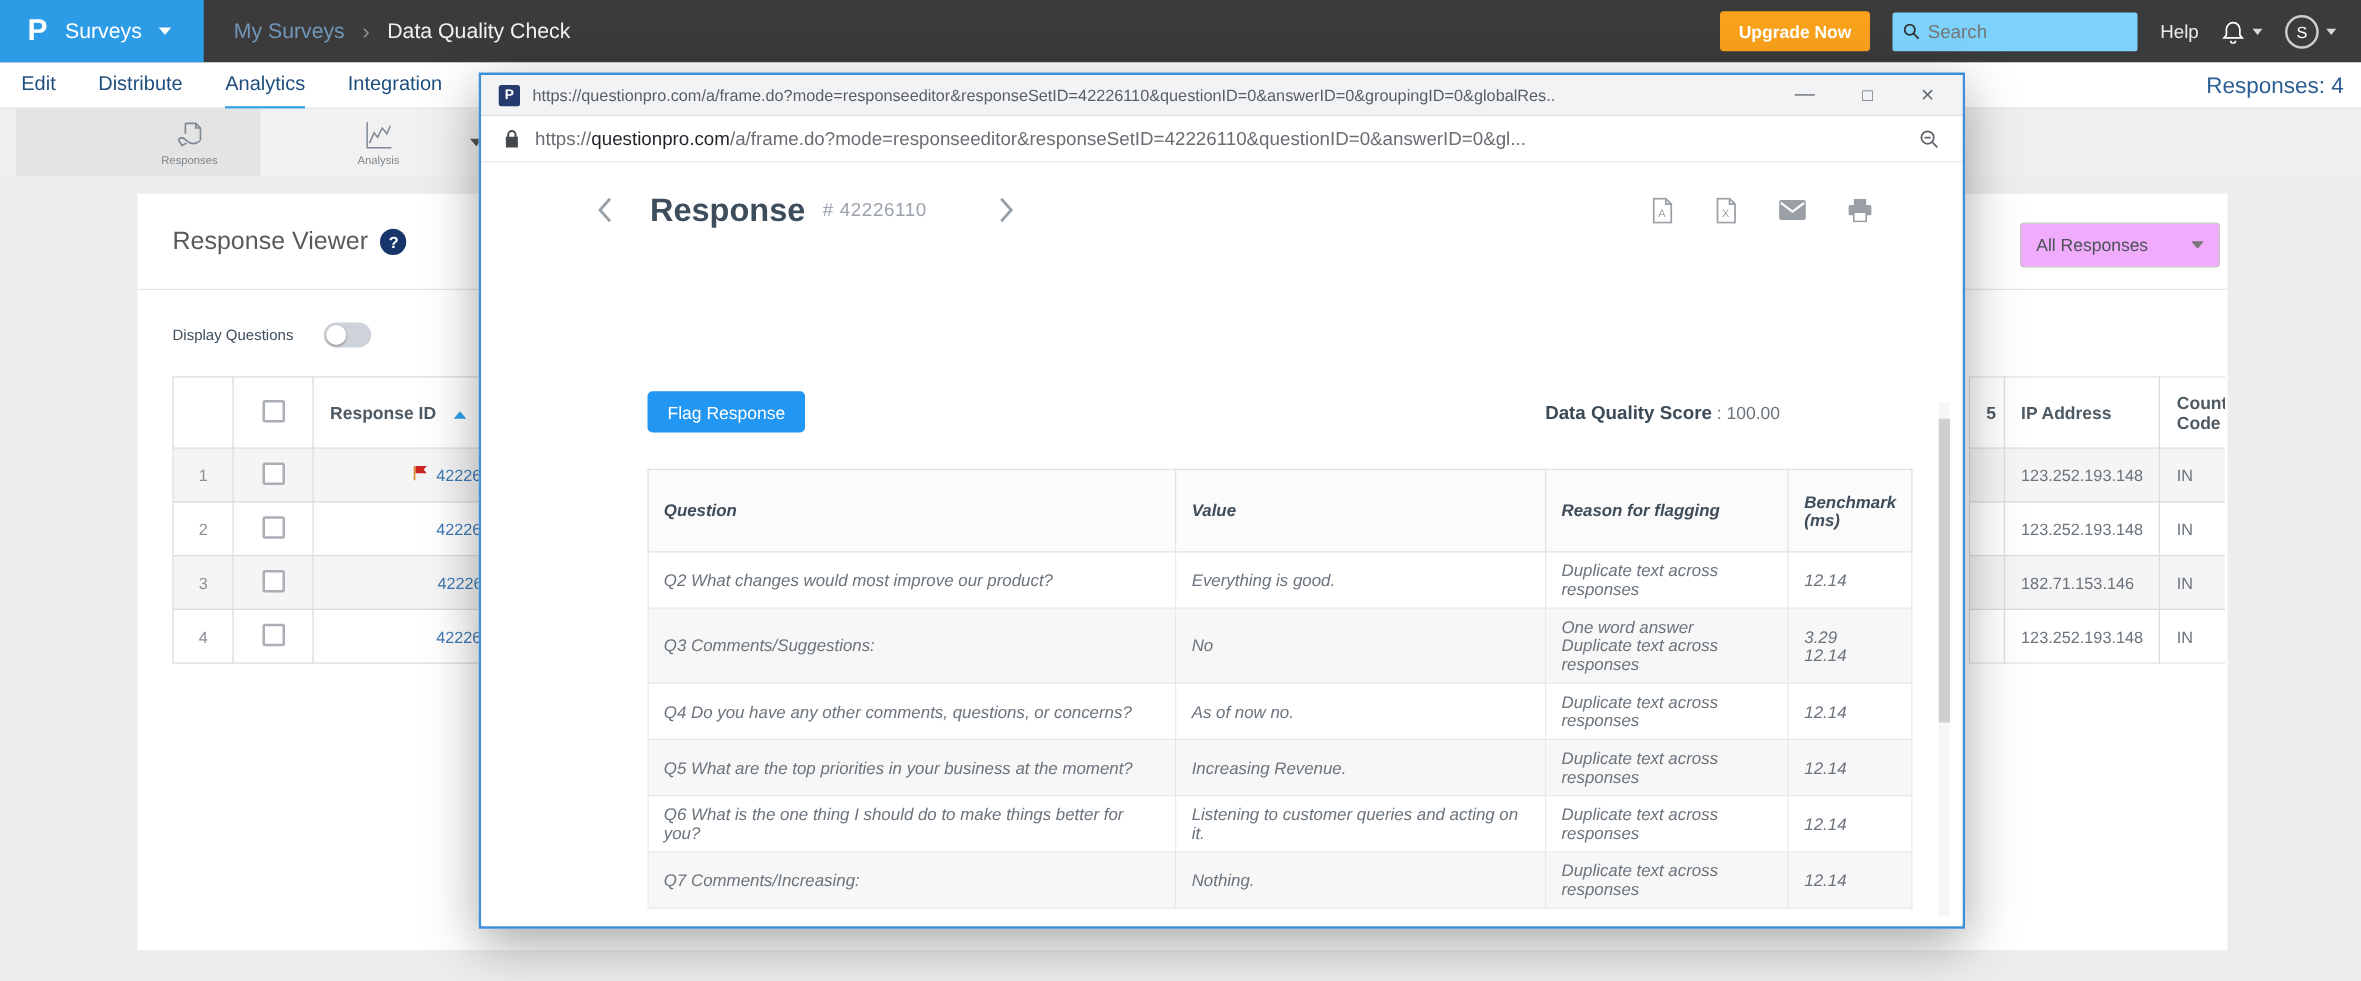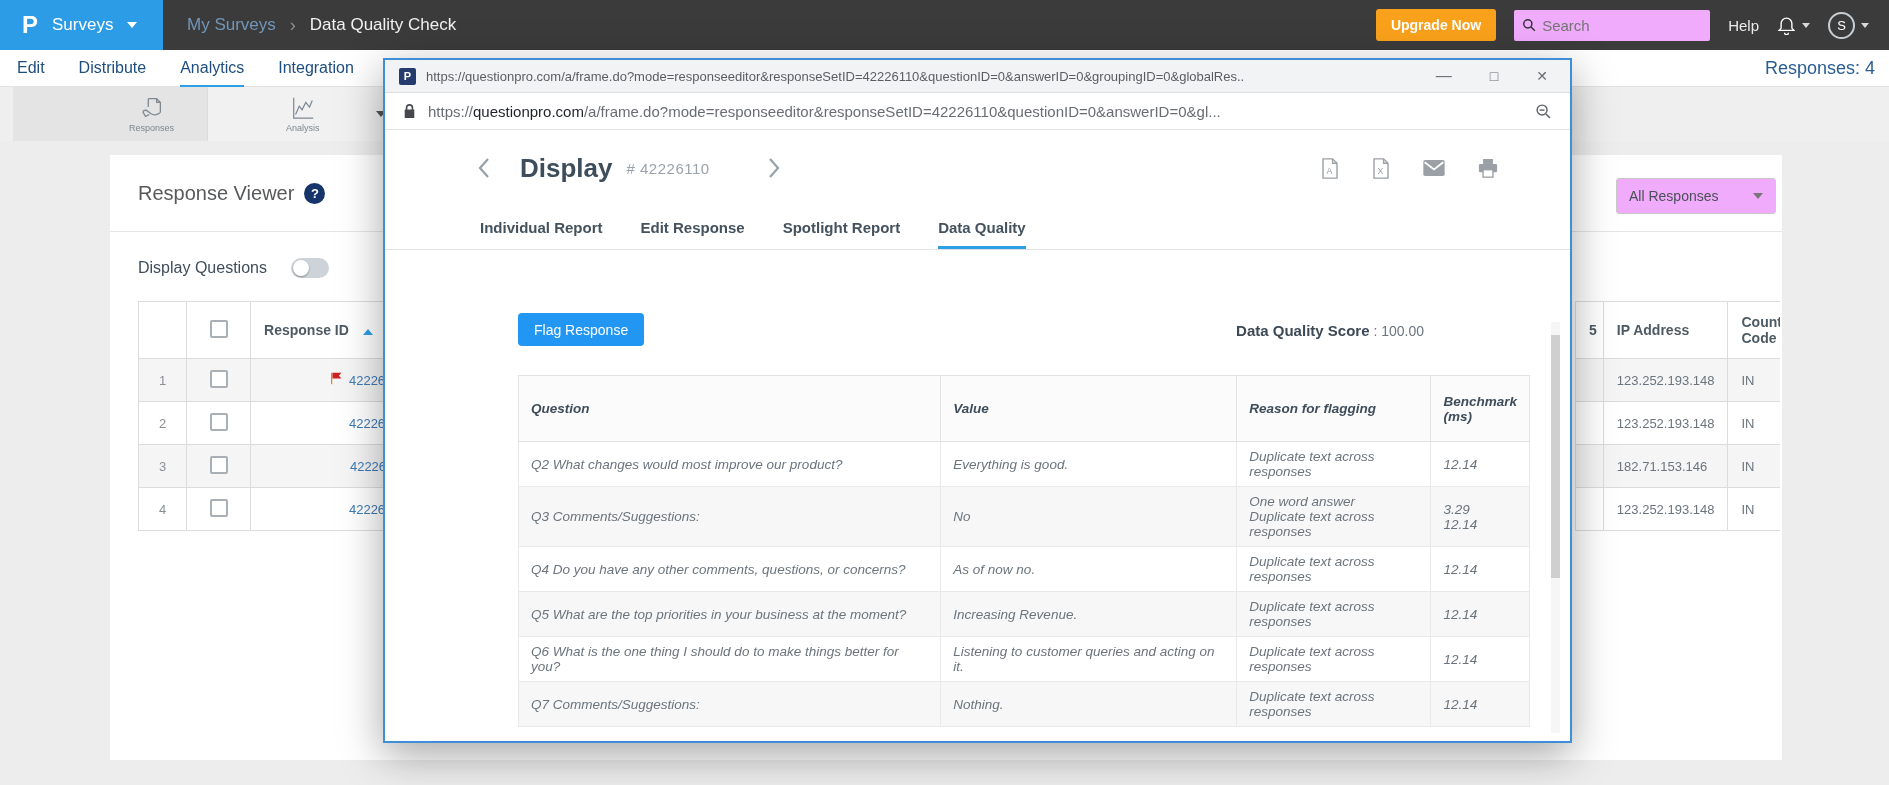--- a/index.html
+++ b/index.html
@@ -12,21 +12,21 @@
   .brand { width:163px; height:50px; background:#2c9ce6; display:flex; align-items:center; padding-left:22px; gap:14px; cursor:pointer; }
   .brand .logo { color:#fff; font-size:24px; font-weight:bold; line-height:1; }
   .brand .plabel { color:#fff; font-size:17px; }
   .caret { width:0; height:0; border-left:5px solid transparent; border-right:5px solid transparent; border-top:6px solid #fff; display:inline-block; }
   .crumbs { display:flex; align-items:center; gap:14px; margin-left:24px; font-size:17px; }
   .crumb-parent { color:#7296b8; cursor:pointer; }
   .crumb-sep { color:#8f8f8f; font-size:18px; }
   .crumb-current { color:#f1f1f1; }
   .topbar-right { margin-left:auto; display:flex; align-items:center; gap:18px; padding-right:20px; }
   .upgrade-btn { background:#f9a11b; color:#fff; font-size:14px; font-weight:bold; border:none; border-radius:3px; height:32px; padding:0 15px; cursor:pointer; }
-  .searchbox { width:196px; height:31px; background:#f0abfc; border-radius:2px; display:flex; align-items:center; padding:0 8px; gap:6px; }
+  .searchbox { width:196px; height:31px; background:#7dd3fc; border-radius:2px; display:flex; align-items:center; padding:0 8px; gap:6px; }
   .searchbox input { border:none; outline:none; font-size:15px; color:#444; width:150px; font-family:inherit; background:transparent; }
   .help { color:#eaeaea; font-size:15px; cursor:pointer; }
   .bellwrap,.avatarwrap { display:flex; align-items:center; gap:6px; cursor:pointer; }
   .bellwrap .caret,.avatarwrap .caret { border-top-color:#d8d8d8; border-left-width:4px; border-right-width:4px; border-top-width:5px; }
   .avatar { width:27px; height:27px; border-radius:50%; border:2px solid #c9ced3; color:#fff; font-size:13px; display:flex; align-items:center; justify-content:center; }
 
   
   .navbar { position:absolute; left:0; top:50px; width:1889px; height:37px; background:#fff; border-bottom:1px solid #e2e2e2; display:flex; align-items:center; padding-left:17px; gap:34px; }
   .nav-item { font-size:16px; color:#1e4e7e; cursor:pointer; height:37px; display:flex; align-items:center; border-bottom:2px solid transparent; padding-top:2px; }
   .nav-item.active { border-bottom-color:#2d9fe6; }
@@ -47,21 +47,21 @@
 
   
   .card { position:absolute; left:110px; top:155px; width:1672px; height:605px; background:#fff; }
   .card-header { height:77px; border-bottom:1px solid #e6e6e6; display:flex; align-items:center; padding-left:28px; gap:10px; }
   .card-title { font-size:20px; color:#58595b; }
   .help-icon { width:21px; height:21px; border-radius:50%; background:#17356b; color:#fff; font-size:13px; font-weight:bold; display:flex; align-items:center; justify-content:center; cursor:pointer; }
   .all-resp { position:absolute; right:6px; top:23px; width:160px; height:36px; background:#f0abfc; border:1px solid #c9c9c9; border-radius:3px; display:flex; align-items:center; padding:0 12px; cursor:pointer;text-align:center; }
   .all-resp span { font-size:14px; color:#4a5055; }
   .all-resp .caret { margin-left:auto; border-top-color:#777; }
   .display-row { position:absolute; left:28px; top:103px; display:flex; align-items:center; gap:24px; }
-  .display-label { font-size:16px; color:#3f4d5a; }
+  .display-label { font-size:12px; color:#3f4d5a; }
   .toggle { width:38px; height:20px; background:#cdd3d8; border-radius:10px; position:relative; cursor:pointer; }
   .toggle .knob { position:absolute; left:2px; top:2px; width:16px; height:16px; background:#fff; border-radius:50%; box-shadow:0 1px 2px rgba(0,0,0,.35); }
 
   
   .bgtbl { border-collapse:collapse; background:#fff; }
   .bgtbl th { height:57px; border:1px solid #dcdcdc; font-size:14px; color:#4e5a63; font-weight:bold; text-align:left; padding:0 13px; vertical-align:middle; background:#fff; }
   .bgtbl td { height:43px; border:1px solid #dcdcdc; font-size:13px; color:#6b747d; padding:0 13px; vertical-align:middle; }
   .bgtbl tr.odd td { background:#f5f5f5; }
   .tbl-left { position:absolute; left:138px; top:301px; }
   .tbl-left table { width:495px; }
@@ -300,21 +300,21 @@
           <circle cx="10" cy="10" r="7" fill="none" stroke="#5f6368" stroke-width="2"></circle>
           <line x1="6.5" y1="10" x2="13.5" y2="10" stroke="#5f6368" stroke-width="2"></line>
           <line x1="15.5" y1="15.5" x2="21" y2="21" stroke="#5f6368" stroke-width="2"></line>
         </svg>
     </div>
     <div class="m-body">
       <div class="m-header">
         <svg class="chev chev-l" width="12" height="22" viewBox="0 0 12 22">
             <polyline points="10,2 2,11 10,20" fill="none" stroke="#95a0a9" stroke-width="2.2"></polyline>
           </svg>
-        <span class="m-title">Display</span>
+        <span class="m-title">Response</span>
         <span class="m-id"># 42226110</span>
         <svg class="chev chev-r" width="12" height="22" viewBox="0 0 12 22">
             <polyline points="2,2 10,11 2,20" fill="none" stroke="#95a0a9" stroke-width="2.2"></polyline>
           </svg>
         <div class="m-hicons">
           <span class="hic">
               <svg width="18" height="21" viewBox="0 0 20 24">
                 <path d="M2 1h11l5 5v17H2z" fill="none" stroke="#9aa0a5" stroke-width="1.6"></path>
                 <path d="M13 1v5h5" fill="none" stroke="#9aa0a5" stroke-width="1.6"></path>
                 <text x="6" y="18" font-size="10" fill="#9aa0a5" font-family="Liberation Sans,sans-serif">A</text>
@@ -335,26 +335,20 @@
             </span>
           <span class="hic">
               <svg width="20" height="19" viewBox="0 0 24 23">
                 <path d="M6 0h12v6H6z" fill="#9aa0a5"></path>
                 <rect x="1" y="6" width="22" height="10" rx="1.5" fill="#9aa0a5"></rect>
                 <rect x="6" y="13" width="12" height="9" fill="#fff" stroke="#9aa0a5" stroke-width="1.6"></rect>
               </svg>
             </span>
         </div>
       </div>
-      <div class="m-tabs">
-        <span class="m-tab">Individual Report</span>
-        <span class="m-tab">Edit Response</span>
-        <span class="m-tab">Spotlight Report</span>
-        <span class="m-tab active">Data Quality</span>
-      </div>
       <button class="flag-btn">Flag Response</button>
       <div class="score"><b>Data Quality Score</b><span> : 100.00</span></div>
       <div class="dqtbl-wrap">
         <table class="dqtbl">
           <thead>
             <tr>
               <th class="cw-q">Question</th>
               <th class="cw-v">Value</th>
               <th class="cw-r">Reason for flagging</th>
               <th class="cw-b">Benchmark (ms)</th>
@@ -387,21 +381,21 @@
                 <td class="cw-r">Duplicate text across responses</td>
                 <td class="cw-b">12.14</td>
               </tr>
               <tr>
                 <td class="cw-q">Q6 What is the one thing I should do to make things better for you?</td>
                 <td class="cw-v">Listening to customer queries and acting on it.</td>
                 <td class="cw-r">Duplicate text across responses</td>
                 <td class="cw-b">12.14</td>
               </tr>
               <tr class="odd">
-                <td class="cw-q">Q7 Comments/Suggestions:</td>
+                <td class="cw-q">Q7 Comments/Increasing:</td>
                 <td class="cw-v">Nothing.</td>
                 <td class="cw-r">Duplicate text across responses</td>
                 <td class="cw-b">12.14</td>
               </tr>
             </tbody>
         </table>
       </div>
       <div class="m-scroll-track">
           <div class="m-scroll-thumb"></div>
         </div>

